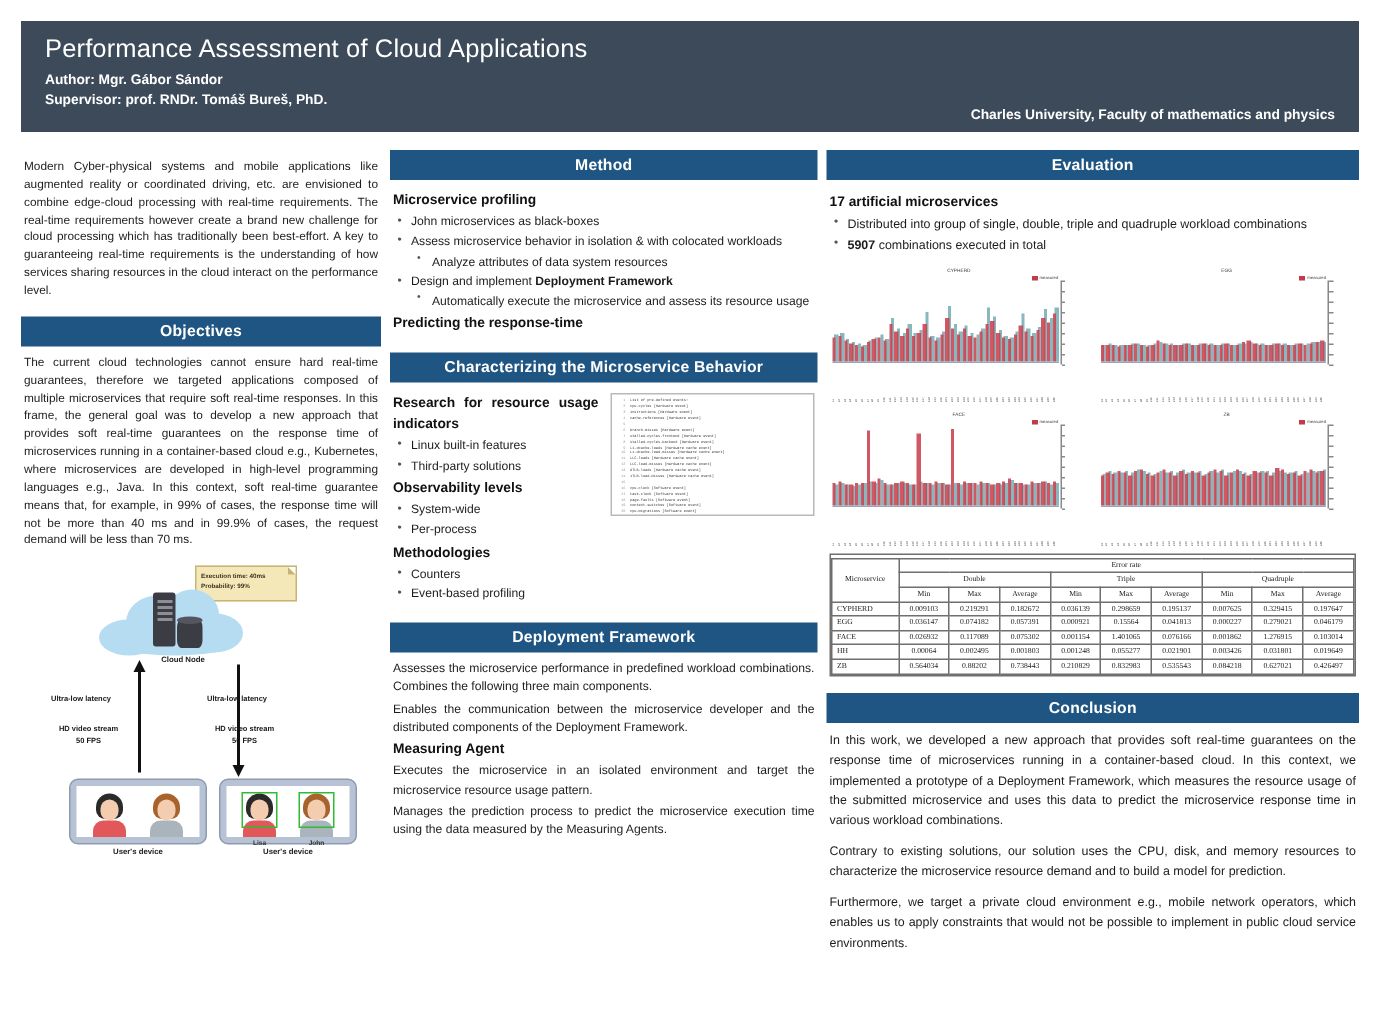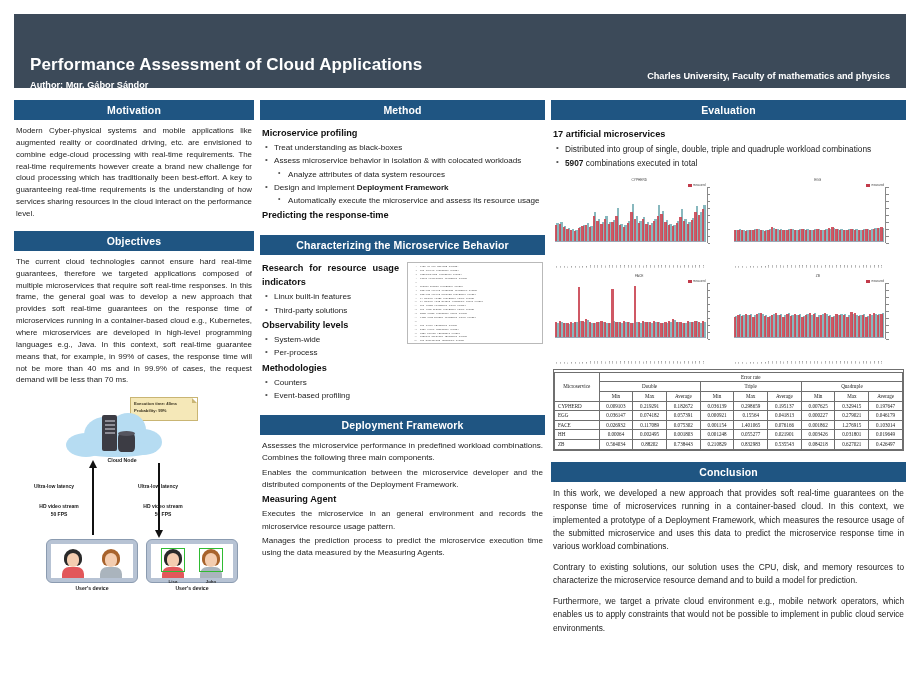--- a/index.html
+++ b/index.html
@@ -11,21 +11,21 @@
     overflow:hidden;
   }
   .poster{position:relative;width:920px;height:690px;box-sizing:border-box;padding:0;}
 
   
   .banner{
     position:absolute;left:14px;top:14px;width:892px;height:74px;
     background:#3c4a59;color:#ffffff;box-sizing:border-box;
     padding:9px 16px 0 16px;
   }
-  .banner-title{font-size:17px;font-weight:bold;letter-spacing:.1px;line-height:1.2;margin-top:32px;}
+  .banner-title{font-size:17px;font-weight:normal;letter-spacing:.1px;line-height:1.2;}
   .banner-author{font-size:9.2px;font-weight:bold;margin-top:5px;}
   .banner-sup{font-size:9.2px;font-weight:bold;margin-top:3px;}
   .banner-affil{position:absolute;right:16px;bottom:7px;font-size:9.2px;font-weight:bold;}
 
   
   .col{position:absolute;top:100px;box-sizing:border-box;}
   .col-left{left:14px;width:240px;}
   .col-mid{left:260px;width:285px;}
   .col-right{left:551px;width:355px;}
 
@@ -144,21 +144,20 @@
   <div class="banner">
     <div class="banner-title">Performance Assessment of Cloud Applications</div>
     <div class="banner-author">Author: Mgr. Gábor Sándor</div>
     <div class="banner-sup">Supervisor: prof. RNDr. Tomáš Bureš, PhD.</div>
     <div class="banner-affil">Charles University, Faculty of mathematics and physics</div>
   </div>
 
   <div class="col col-left">
 
     <div class="panel">
-      <div class="panel-head">Motivation</div>
       <div class="panel-body">Modern Cyber-physical systems and mobile applications like augmented reality or coordinated driving, etc. are envisioned to combine edge-cloud processing with real-time requirements. The real-time requirements however create a brand new challenge for cloud processing which has traditionally been best-effort. A key to guaranteeing real-time requirements is the understanding of how services sharing resources in the cloud interact on the performance level.</div>
     </div>
 
     <div class="panel">
       <div class="panel-head">Objectives</div>
       <div class="panel-body">The current cloud technologies cannot ensure hard real-time guarantees, therefore we targeted applications composed of multiple microservices that require soft real-time responses. In this frame, the general goal was to develop a new approach that provides soft real-time guarantees on the response time of microservices running in a container-based cloud e.g., Kubernetes, where microservices are developed in high-level programming languages e.g., Java. In this context, soft real-time guarantee means that, for example, in 99% of cases, the response time will not be more than 40 ms and in 99.9% of cases, the request demand will be less than 70 ms.</div>
     </div>
 
     <div class="diagram">
 
@@ -236,21 +235,21 @@
     </div>
   </div>
 
   <div class="col col-mid">
 
     <div class="panel">
       <div class="panel-head">Method</div>
       <div class="panel-body mid">
         <h4 class="sub">Microservice profiling</h4>
         <ul class="b">
-          <li>Treat understanding as black-boxes</li>
+          <li>John microservices as black-boxes</li>
           <li>
             <span>Assess microservice behavior in isolation &amp; with colocated workloads</span>
             <ul class="b2">
               <li>Analyze attributes of data system resources</li>
             </ul>
           </li>
           <li>
             <span>Design and implement </span><b class="inline">Deployment Framework</b>
             <ul class="b2">
               <li>Automatically execute the microservice and assess its resource usage</li>
@@ -364,21 +363,21 @@
         <div style="clear:both"></div>
       </div>
     </div>
 
     <div class="panel">
       <div class="panel-head">Deployment Framework</div>
       <div class="panel-body mid">
         <p class="para tight">Assesses the microservice performance in predefined workload combinations. Combines the following three main components.</p>
         <p class="para tight">Enables the communication between the microservice developer and the distributed components  of the Deployment Framework.</p>
         <h4 class="sub">Measuring Agent</h4>
-        <p class="para tight">Executes the microservice in an general environment and records the microservice resource usage pattern.</p>
+        <p class="para tight">Executes the microservice in an isolated environment and target the microservice resource usage pattern.</p>
         <p class="para tight">Manages the prediction process to predict the microservice execution time using the data measured by the Measuring Agents.</p>
       </div>
     </div>
   </div>
 
   <div class="col col-right">
 
     <div class="panel">
       <div class="panel-head">Evaluation</div>
       <div class="panel-body right">

